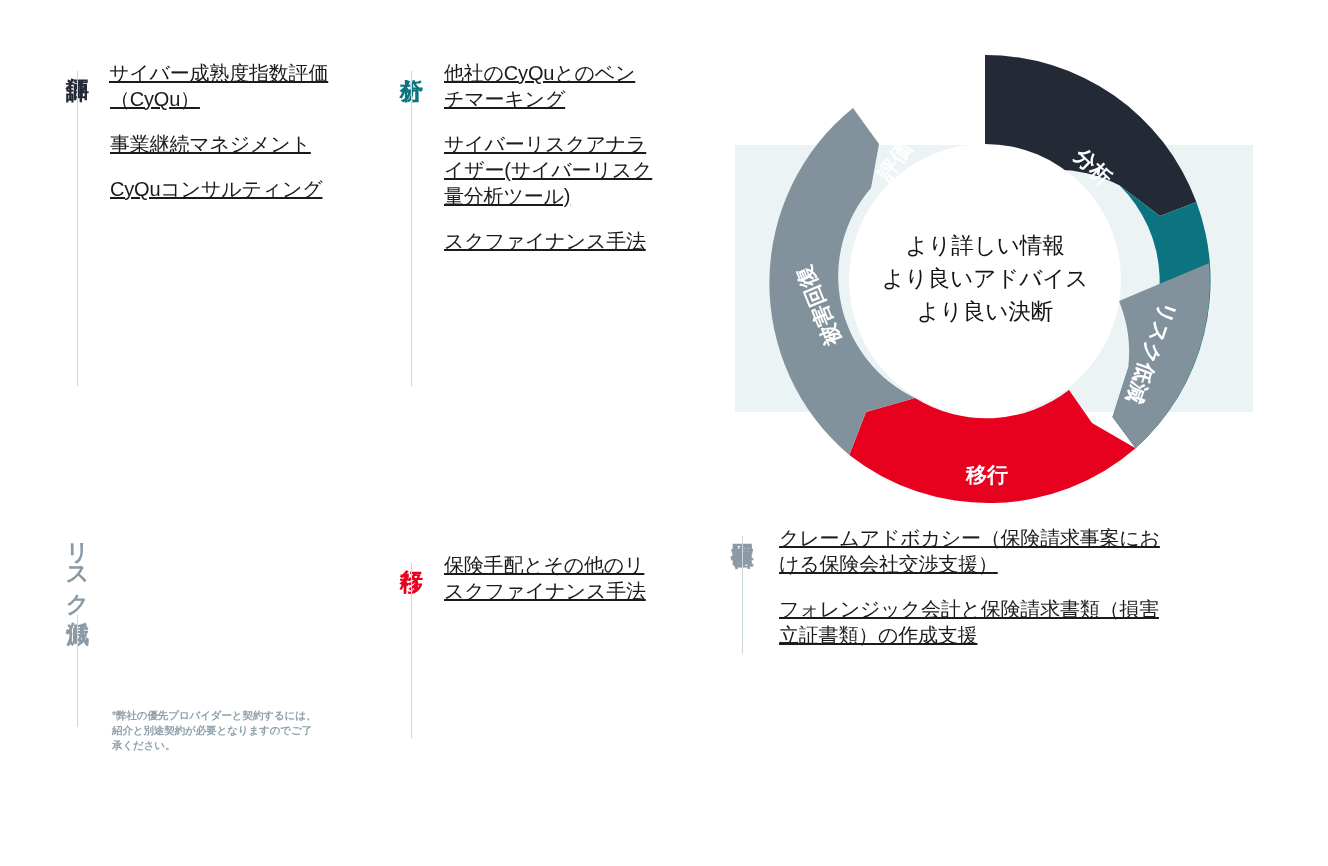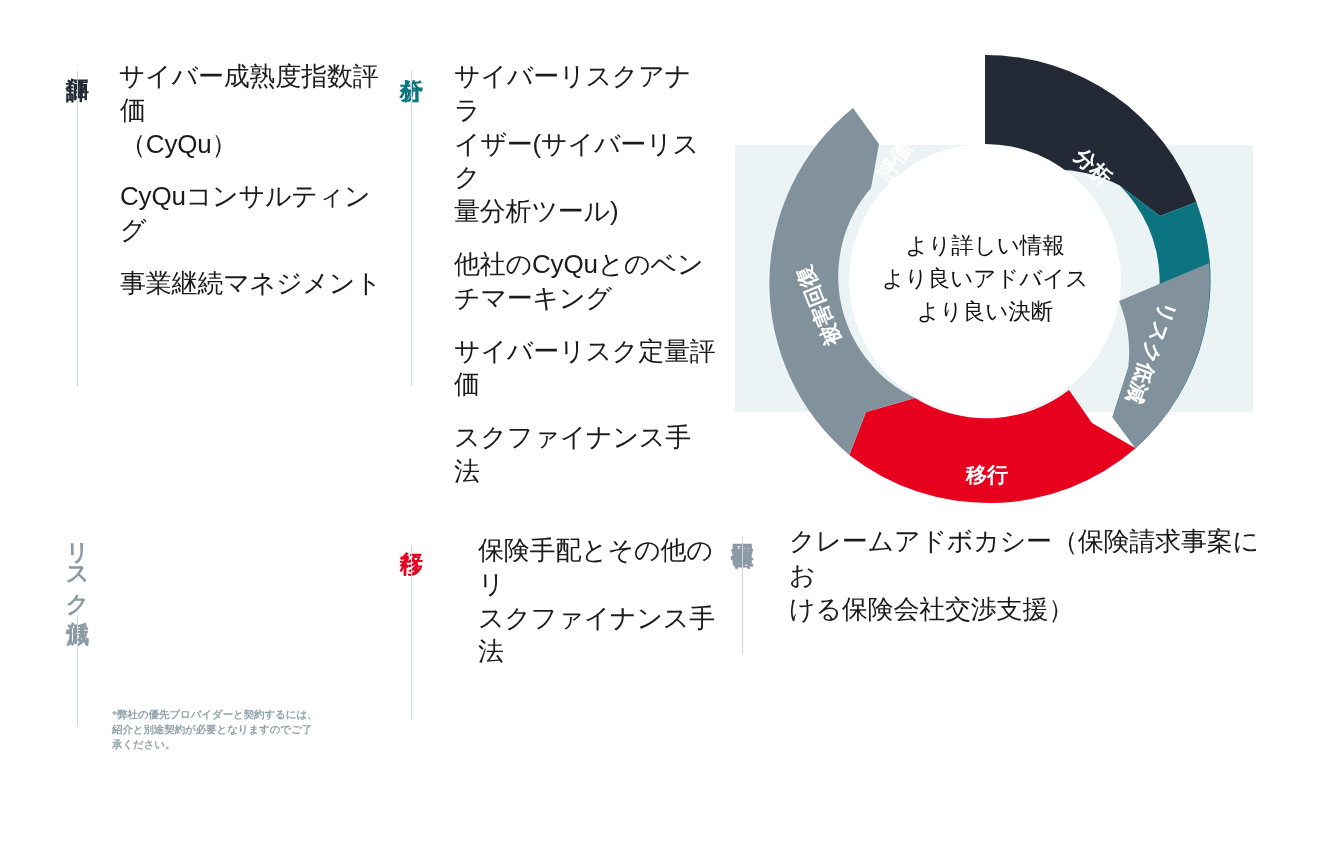--- a/index.html
+++ b/index.html
@@ -42,24 +42,25 @@
   .key-rule {
     width: 1px;
     background: #c8d8de;
     margin-top: 11px;
   }
   .col-body {
     flex: 1 1 auto;
     padding-left: 10px;
   }
   .item {
-    font-size: 26px;
+    font-size: 20px;
     line-height: 1.30;
-    margin: 0 0 19px 18px;
+    margin: 0 0 19px 8px;
     letter-spacing: -0.2px;
+    text-decoration: underline;
   }
   .item:last-child { margin-bottom: 0; }
   .item-hang {
     text-indent: -0.05em;
   }
 
   .footnote {
     font-size: 10.5px;
     line-height: 1.42;
     color: #90a2ab;
@@ -110,65 +111,65 @@
 </head>
 <body>
 
 <div class="col" id="col-1" style="left:62px; top:60px; width:330px;">
   <div class="col-key">
     <div class="key-label k-dark" style="color: rgb(35, 42, 54);">評価</div>
     <div class="key-rule" style="height:315px;"></div>
   </div>
   <div class="col-body">
     <div class="item item-hang">サイバー成熟度指数評価<br>（CyQu）</div>
+    <div class="item">事業継続マネジメント</div>
     <div class="item">CyQuコンサルティング</div>
-    <div class="item">事業継続マネジメント</div>
   </div>
 </div>
 
 <div class="col" id="col-2" style="left:396px; top:60px; width:320px;">
   <div class="col-key">
     <div class="key-label k-teal" style="color: rgb(11, 116, 128);">分析</div>
     <div class="key-rule" style="height:315px;"></div>
   </div>
   <div class="col-body">
+    <div class="item">他社のCyQuとのベン<br>チマーキング</div>
     <div class="item">サイバーリスクアナラ<br>イザー(サイバーリスク<br>量分析ツール)</div>
-    <div class="item">他社のCyQuとのベン<br>チマーキング</div>
-    <div class="item">サイバーリスク定量評価</div>
     <div class="item">スクファイナンス手法</div>
   </div>
 </div>
 
 <div class="col" id="col-3" style="left:62px; top:525px; width:330px;">
   <div class="col-key">
     <div class="key-label k-gray" style="color: rgb(139, 154, 164);">リスク低減</div>
     <div class="key-rule" style="height:112px;"></div>
   </div>
   <div class="col-body">
-    <div class="footnote" style="position:absolute; left:50px; top:183px; width:245px;font-family:Liberation Serif, serif;">*弊社の優先プロバイダーと契約するには、<br>紹介と別途契約が必要となりますのでご了<br>承ください。</div>
-  </div>
-</div>
-
-<div class="col" id="col-4" style="left:396px; top:534px; width:320px;gap:24px;">
+    <div class="footnote" style="position:absolute; left:50px; top:183px; width:245px;">*弊社の優先プロバイダーと契約するには、<br>紹介と別途契約が必要となりますのでご了<br>承ください。</div>
+  </div>
+</div>
+
+<div class="col" id="col-4" style="left:396px; top:552px; width:320px;">
   <div class="col-key">
     <div class="key-label k-red" style="color: rgb(232, 0, 31);">移行</div>
     <div class="key-rule" style="height:175px;"></div>
   </div>
   <div class="col-body">
     <div class="item">保険手配とその他のリ<br>スクファイナンス手法</div>
   </div>
 </div>
 
 <div class="col" id="col-5" style="left:727px; top:525px; width:555px;">
   <div class="col-key">
     <div class="key-label k-gray" style="color: rgb(139, 154, 164);">被害回復</div>
     <div class="key-rule" style="height:118px;"></div>
   </div>
   <div class="col-body" style="padding-left:14px;">
     <div class="item">クレームアドボカシー（保険請求事案にお<br>ける保険会社交渉支援）</div>
+    <div class="item">フォレンジック会計と保険請求書類（損害<br>立証書類）の作成支援</div>
   </div>
 </div>
 
 <div id="donut-wrap">
   <div id="donut-bg" style="background: rgb(236, 243, 245);"></div>
 
   <svg id="donut-svg" width="600" height="480" viewBox="0 0 600 480">
 
     <g>
 

